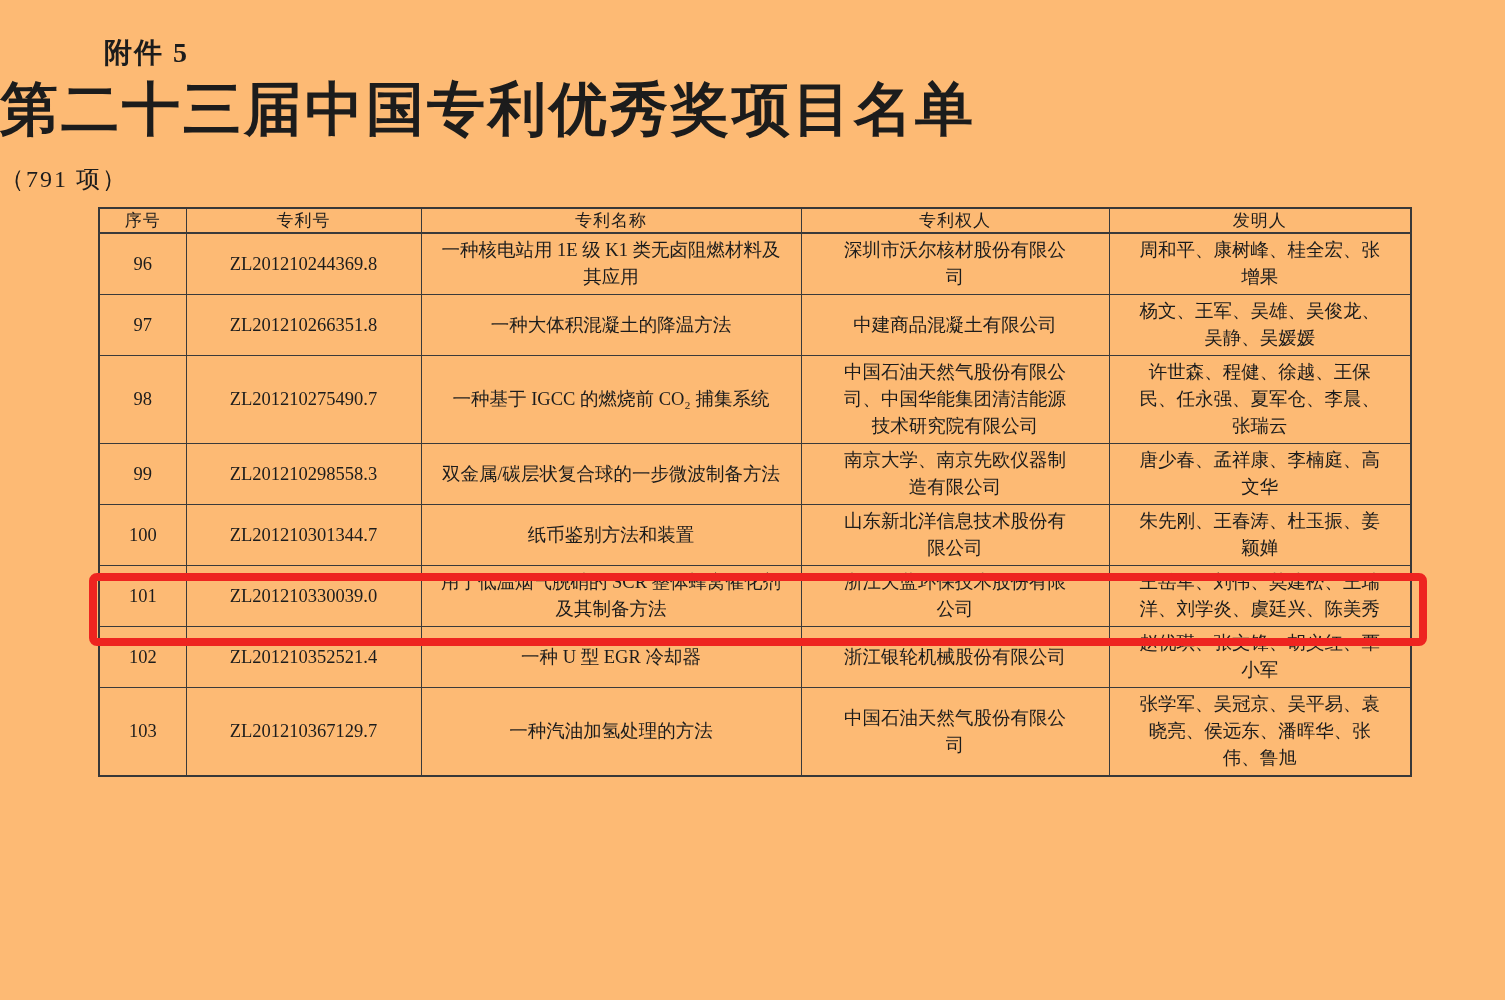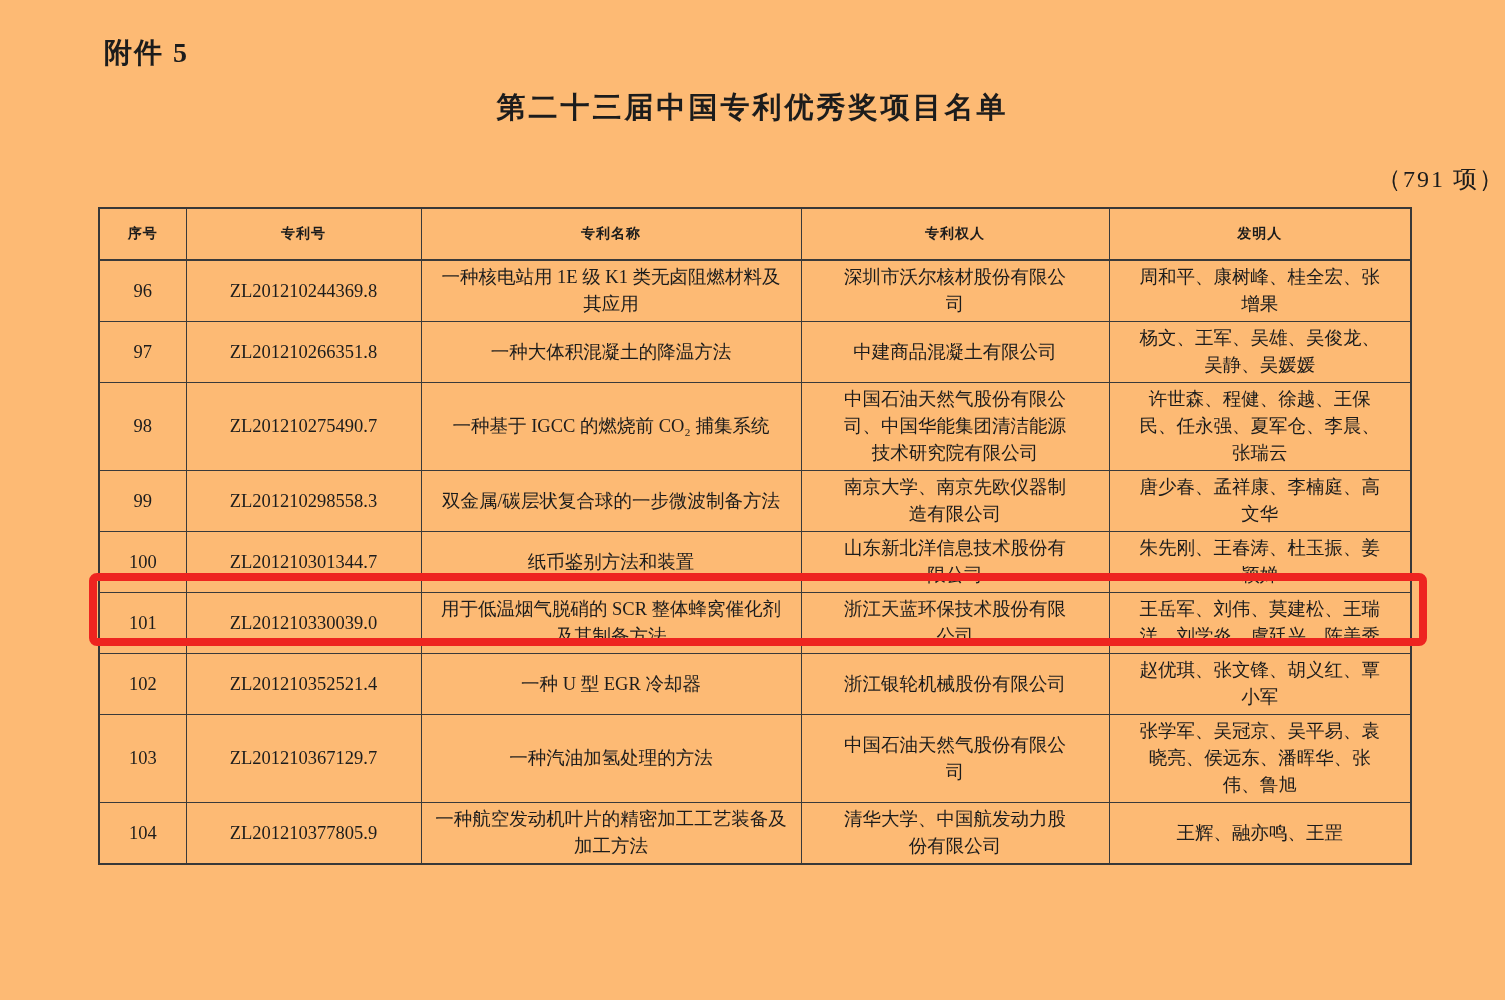--- a/index.html
+++ b/index.html
@@ -17,32 +17,32 @@
   }
   .attachment {
     position: absolute;
     left: 104px; top: 34px;
     font-size: 28px;
     font-weight: 600;
     letter-spacing: 2px;
   }
   .title {
     position: absolute;
-    left: 0; top: 88px;
+    left: 0; top: 71px;
     width: 1505px;
-    text-align: center;
-    font-size: 29px;
+    text-align: left;
+    font-size: 58px;
     font-weight: 700;
     letter-spacing: 3px;
   }
   .subtitle {
     position: absolute;
     left: 0; top: 163px;
     width: 1505px;
-    text-align: right;
+    text-align: left;
     font-size: 24px;
     letter-spacing: 2px;
   }
   .table-wrap {
     position: absolute;
     left: 98px; top: 207px;
     width: 1312px;
   }
   table.patent-table {
     width: 100%;
@@ -50,23 +50,23 @@
     table-layout: fixed;
     border: 2px solid #383838;
   }
   .patent-table th, .patent-table td {
     border: 1.6px solid #3a3a3a;
     text-align: center;
     vertical-align: middle;
     background: transparent;
   }
   .patent-table th {
-    font-size: 14px;
-    font-weight: 700;
-    padding: 16px 2px;
+    font-size: 17px;
+    font-weight: 400;
+    padding: 0 2px;
     border-bottom-width: 2.5px;
     letter-spacing: 1px;
   }
   .patent-table td {
     font-size: 18.5px;
     line-height: 27px;
     padding: 3px 4px;
   }
   .cell-text { display: inline-block; }
   .col-name  .cell-text { max-width: 356px; }
@@ -160,25 +160,18 @@
             <td class="col-owner"><span class="cell-text">浙江银轮机械股份有限公司</span></td>
             <td class="col-inventors"><span class="cell-text">赵优琪、张文锋、胡义红、覃小军</span></td>
           </tr>
           <tr>
             <td class="col-no"><span class="cell-text">103</span></td>
             <td class="col-patent"><span class="cell-text">ZL201210367129.7</span></td>
             <td class="col-name"><span class="cell-text">一种汽油加氢处理的方法</span></td>
             <td class="col-owner"><span class="cell-text">中国石油天然气股份有限公司</span></td>
             <td class="col-inventors"><span class="cell-text">张学军、吴冠京、吴平易、袁晓亮、侯远东、潘晖华、张伟、鲁旭</span></td>
           </tr>
-          <tr>
-            <td class="col-no"><span class="cell-text">104</span></td>
-            <td class="col-patent"><span class="cell-text">ZL201210377805.9</span></td>
-            <td class="col-name"><span class="cell-text">一种航空发动机叶片的精密加工工艺装备及加工方法</span></td>
-            <td class="col-owner"><span class="cell-text">清华大学、中国航发动力股份有限公司</span></td>
-            <td class="col-inventors"><span class="cell-text">王辉、融亦鸣、王罡</span></td>
-          </tr>
         </tbody>
     </table>
     <div id="highlight-box" style="display: block; left: -9px; top: 365.5px; width: 1338px; height: 73px; border-color: rgb(238, 36, 32);"></div>
   </div>
 
 </div>
 
 </body></html>

